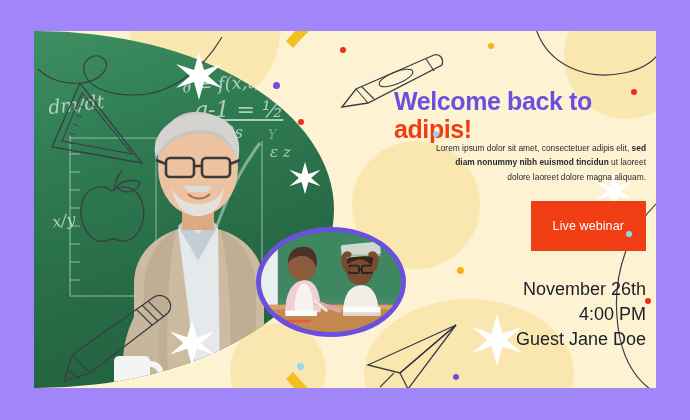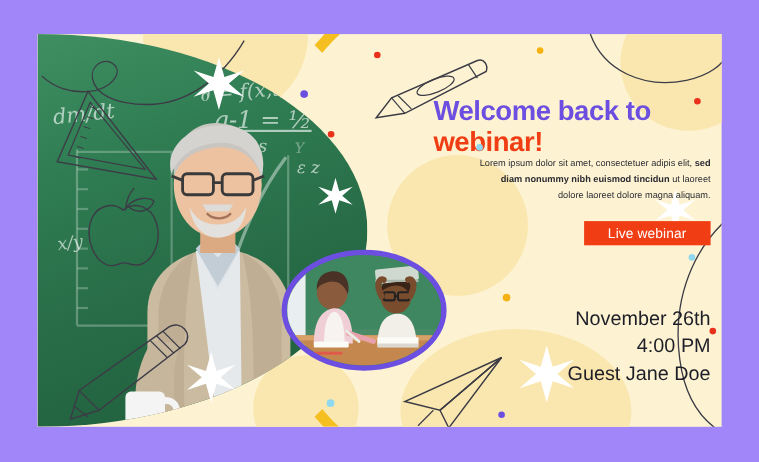--- a/index.html
+++ b/index.html
@@ -135,21 +135,21 @@
     color: #2a2a33;
   }
   #body-copy b { font-weight: bold; }
 
   #webinar-btn {
     position: absolute;
     right: 10px; top: 170px;
     background: #f03d14;
     color: #ffffff;
     border: none;
-    padding: 4px 22px;
+    padding: 18px 22px;
     font-size: 12.5px;
     font-family: "Liberation Sans", sans-serif;
     cursor: pointer;
     letter-spacing: .1px;
   }
 
   #event-block {
     position: absolute;
     right: 10px; top: 208px;
     width: 252px;
@@ -376,21 +376,21 @@
       <path d="M25 1 L30 19 L48 13 L34 25 L48 37 L30 31 L25 49 L20 31 L2 37 L16 25 L2 13 L20 19 Z" fill="#ffffff"></path>
     </svg>
     <svg class="star" style="left:560px; top:140px;" width="40" height="40" viewBox="0 0 50 50">
       <path d="M25 1 L30 19 L48 13 L34 25 L48 37 L30 31 L25 49 L20 31 L2 37 L16 25 L2 13 L20 19 Z" fill="#ffffff"></path>
     </svg>
 
     <div id="content">
 
       <h1 id="headline">
         <span id="headline-line1">Welcome back to</span>
-        <span id="headline-line2">webinar!</span>
+        <span id="headline-line2">adipis!</span>
       </h1>
 
       <p id="body-copy">
         <span>Lorem ipsum dolor sit amet, consectetuer adipis elit, </span><b>sed diam nonummy nibh euismod tincidun</b><span> ut laoreet dolore laoreet dolore magna aliquam.</span>
       </p>
 
       <button id="webinar-btn">Live webinar</button>
 
       <div id="event-block">
         <span>November 26th</span>

